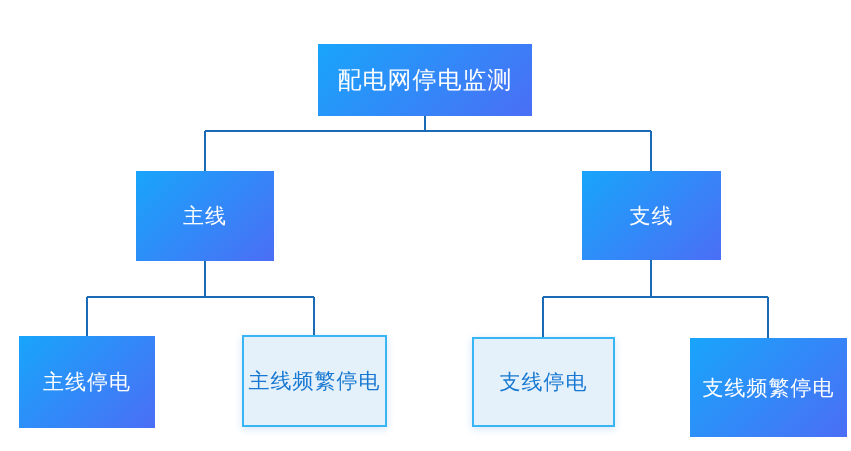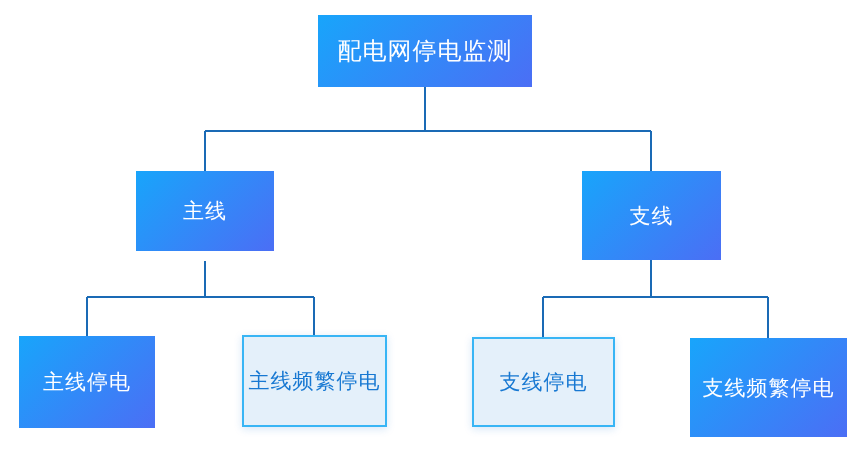--- a/index.html
+++ b/index.html
@@ -49,27 +49,27 @@
   .node.solid {
     background: linear-gradient(135deg, var(--node-gradient-start), var(--node-gradient-end));
     color: var(--node-text);
   }
   .node.light {
     background: var(--light-bg);
     border: 2px solid var(--light-border);
     color: var(--light-text);
     box-shadow: 0 2px 8px rgba(24, 117, 210, 0.18);
   }
-  .node.root  { font-size: 24px; }
+  .node.root  { font-size: 24px; margin-top: 29px; }
   .node.mid   { font-size: 21px; }
   .node.leaf  { font-size: 21px; }
 
   
   #node-root            { left: 318px; top: 15px;  width: 214px; height: 72px; }
-  #node-main-line       { left: 136px; top: 171px; width: 138px; height: 80px; }
+  #node-main-line       { left: 136px; top: 171px; width: 138px; height: 90px; }
   #node-branch-line     { left: 582px; top: 171px; width: 139px; height: 89px; }
   #node-main-outage     { left: 19px;  top: 336px; width: 136px; height: 92px; }
   #node-main-frequent   { left: 242px; top: 335px; width: 145px; height: 92px; }
   #node-branch-outage   { left: 472px; top: 337px; width: 143px; height: 90px; }
   #node-branch-frequent { left: 690px; top: 338px; width: 157px; height: 99px; }
 </style>
 </head>
 <body>
 
 <div class="canvas">

